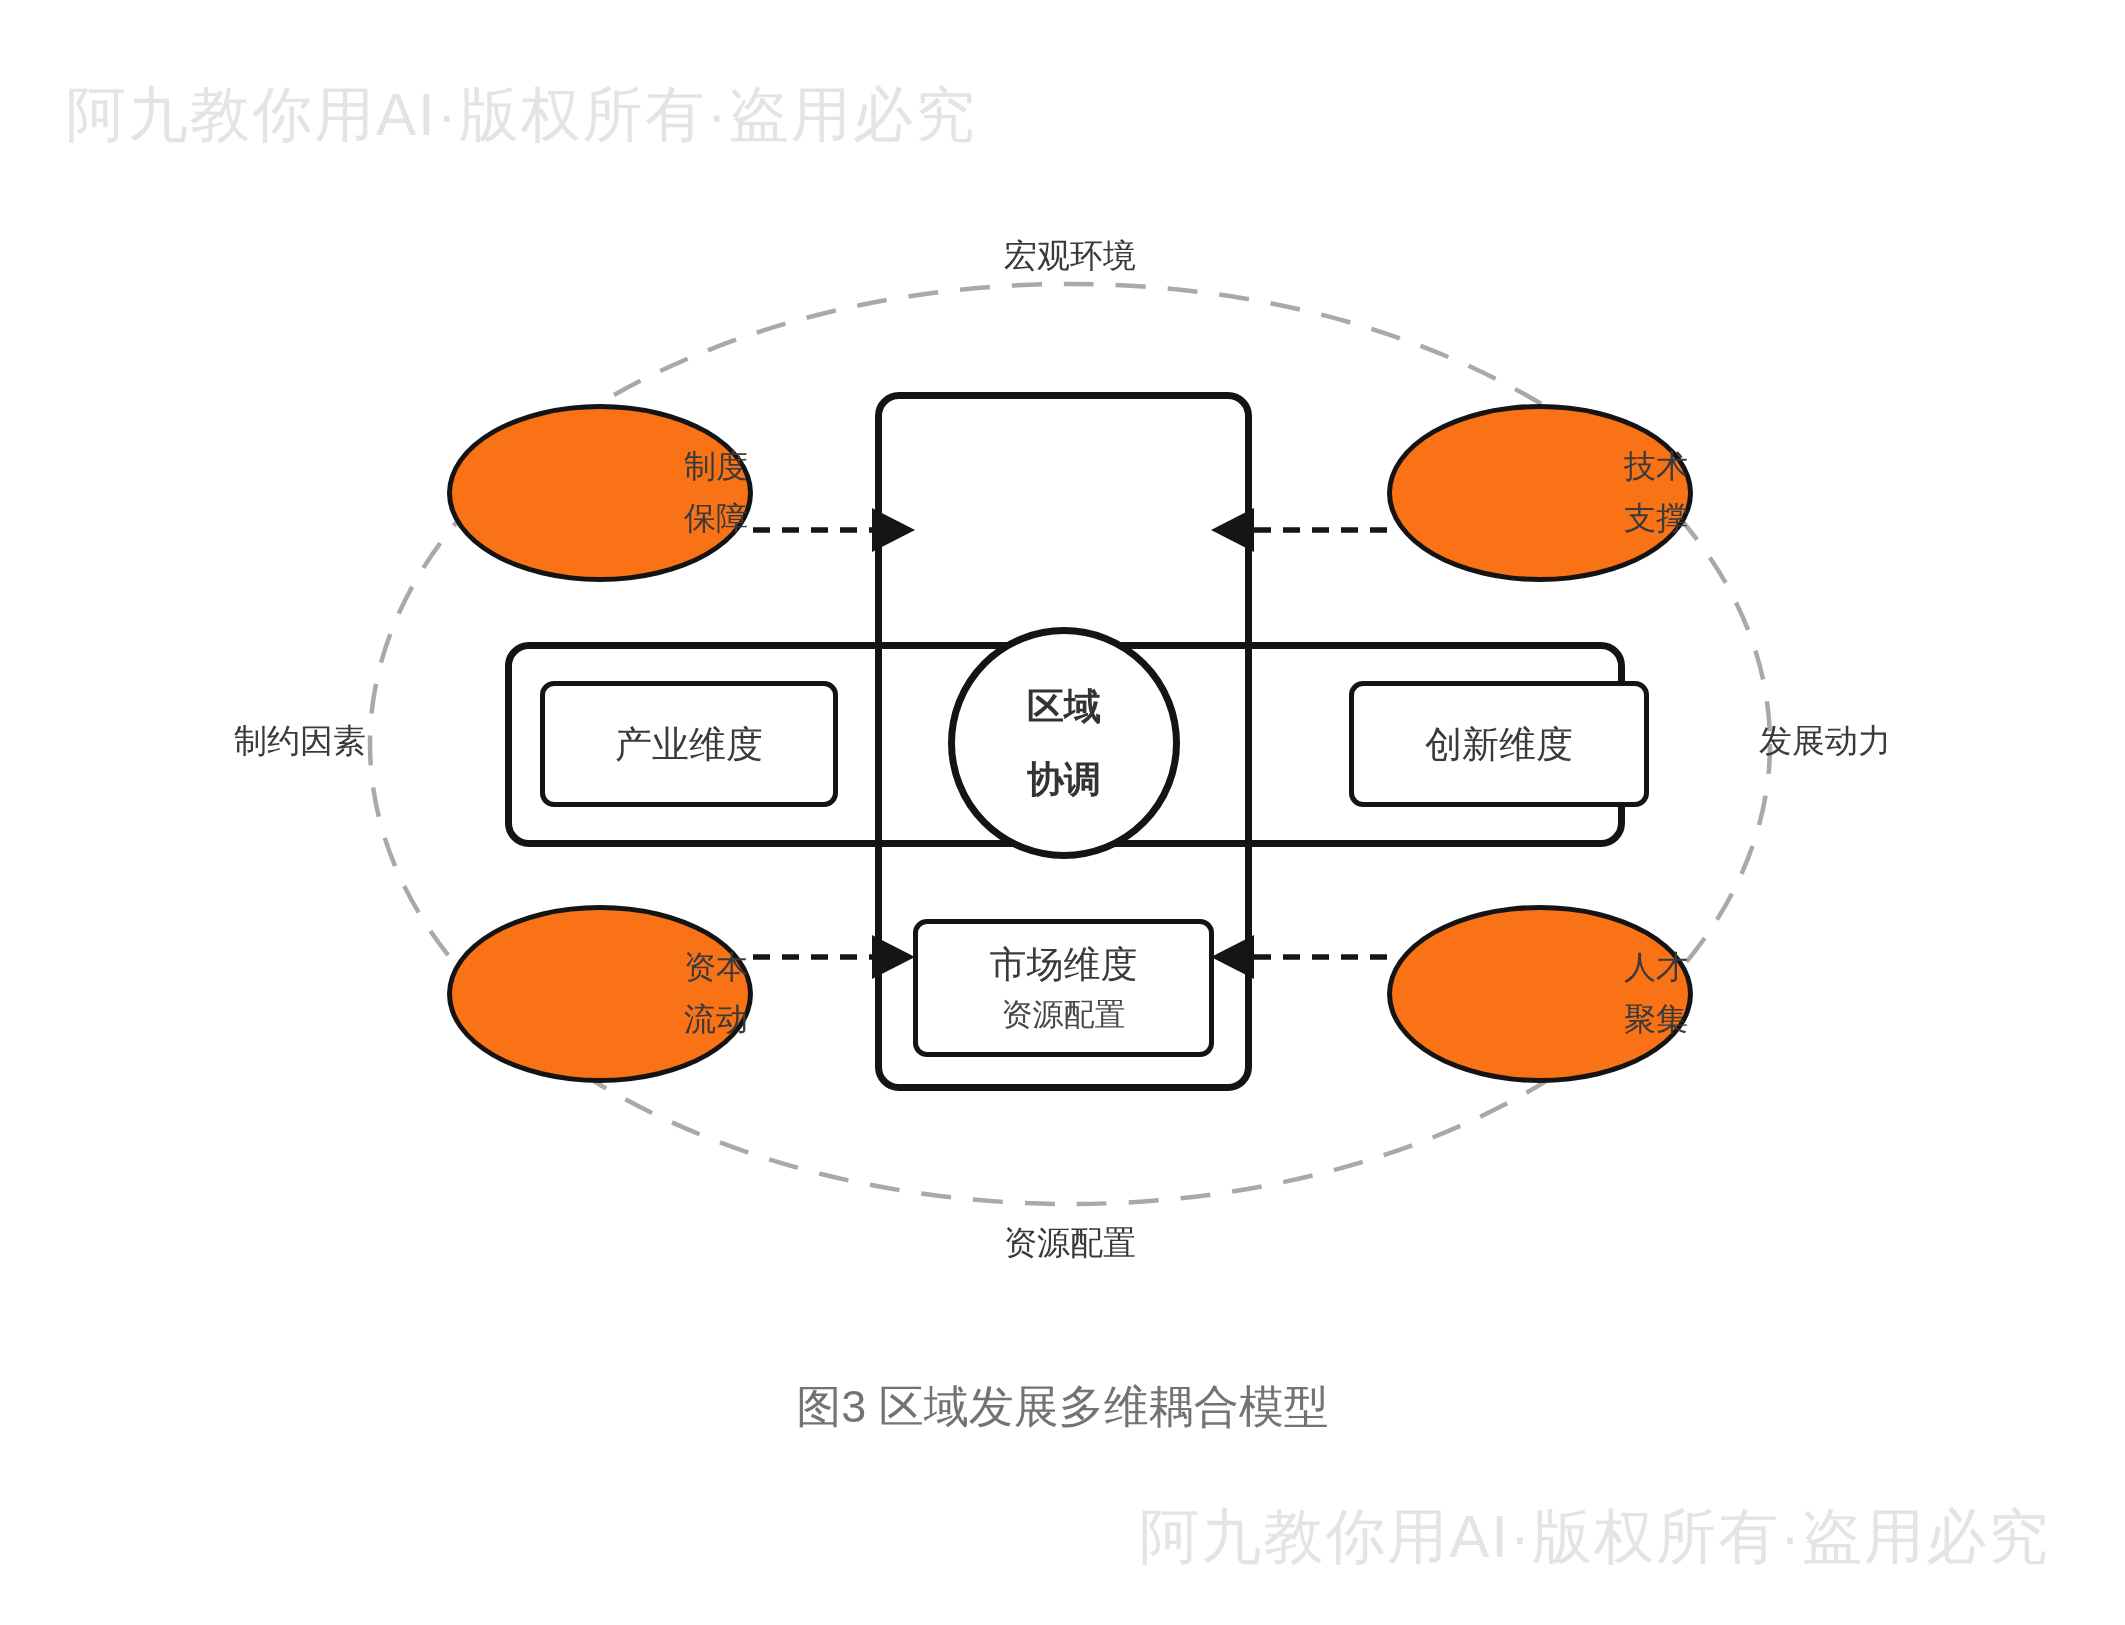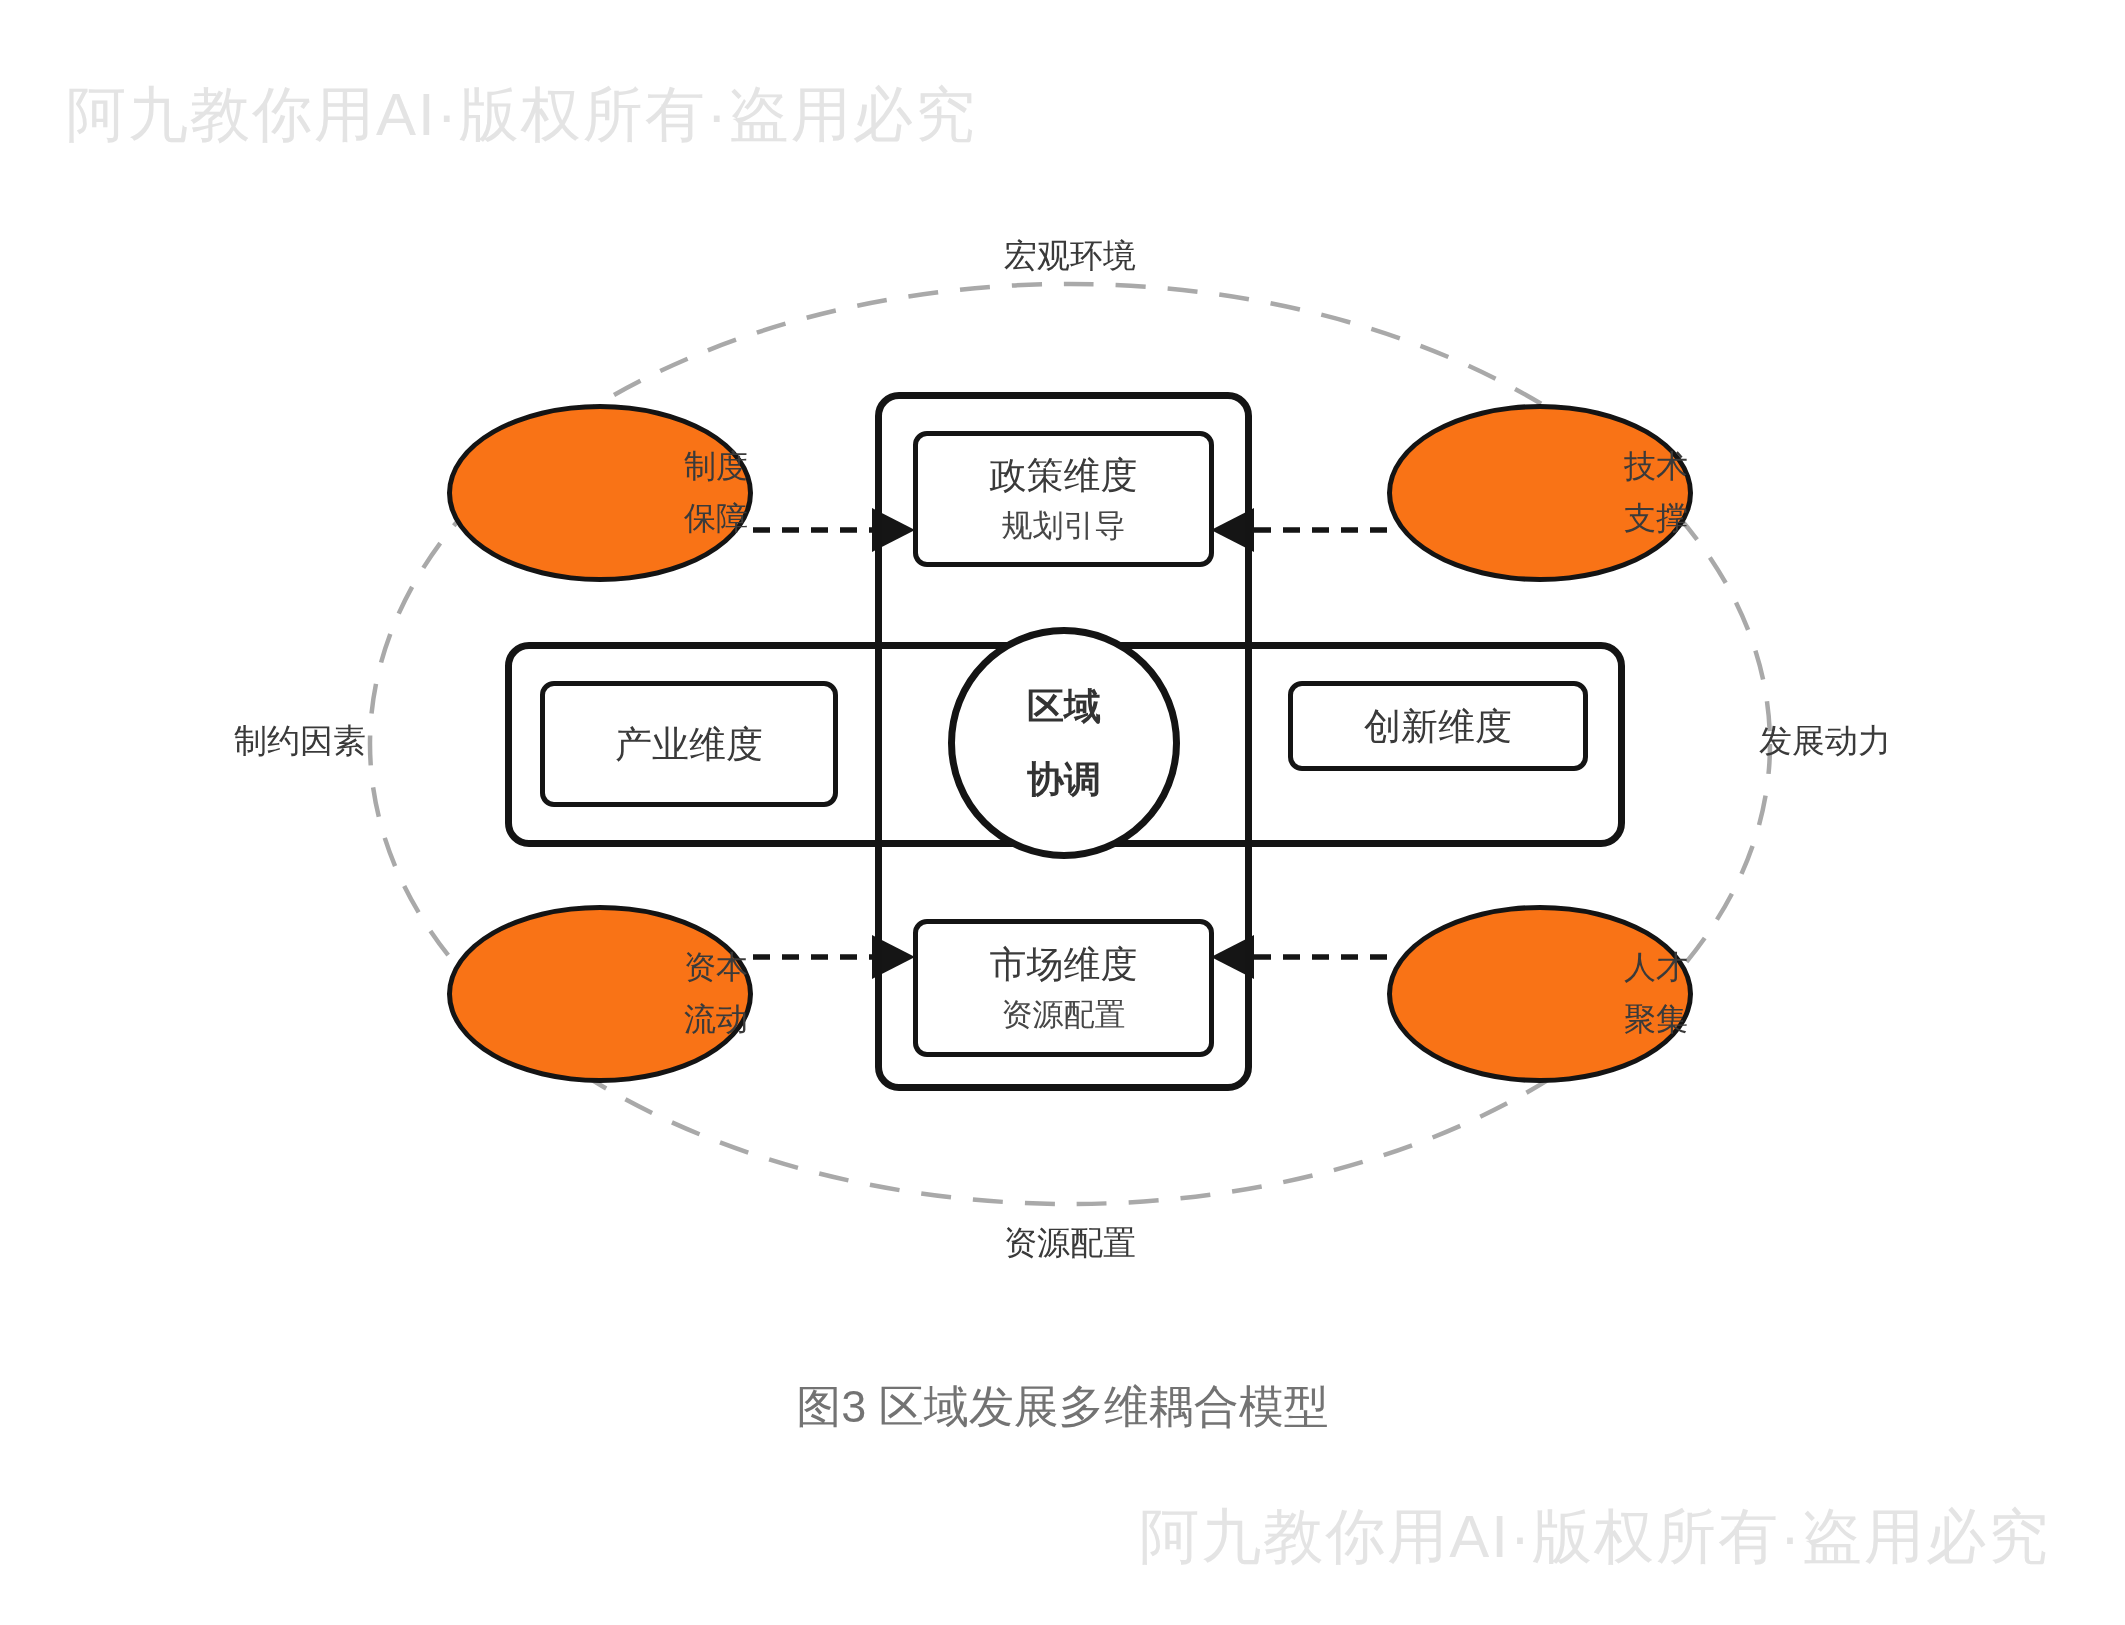--- a/index.html
+++ b/index.html
@@ -41,32 +41,28 @@
       <polygon points="915,511 872,489 872,533"></polygon>
       <polygon points="1211,511 1254,489 1254,533"></polygon>
       <polygon points="915,938 872,916 872,960"></polygon>
       <polygon points="1211,938 1254,916 1254,960"></polygon>
     </g>
   </svg>
 
   <div class="abs big-rect" style="left:875px;top:373px;width:377px;height:699px"></div>
   <div class="abs big-rect" style="left:505px;top:623px;width:1120px;height:205px"></div>
 
-  <div class="abs inner-box" style="left:913px;top:412px;width:301px;height:136px">
-    <span class="t1">政策维度</span>
-    <span class="t2">规划引导</span>
-  </div>
   <div class="abs inner-box" style="left:913px;top:900px;width:301px;height:138px">
     <span class="t1">市场维度</span>
     <span class="t2">资源配置</span>
   </div>
   <div class="abs inner-box" style="left:540px;top:662px;width:298px;height:126px">
     <span class="t1">产业维度</span>
   </div>
-  <div class="abs inner-box" style="left:1288px;top:662px;width:300px;height:90px">
+  <div class="abs inner-box" style="left:1349px;top:662px;width:300px;height:126px">
     <span class="t1">创新维度</span>
   </div>
 
   <div class="abs center-circle" style="left:948px;top:608px;width:232px;height:232px">
     <span>区域</span>
     <span>协调</span>
   </div>
 
   <div class="abs gray-ellipse" style="left:447px;top:385px;width:306px;height:178px">
     <span>制度</span>

